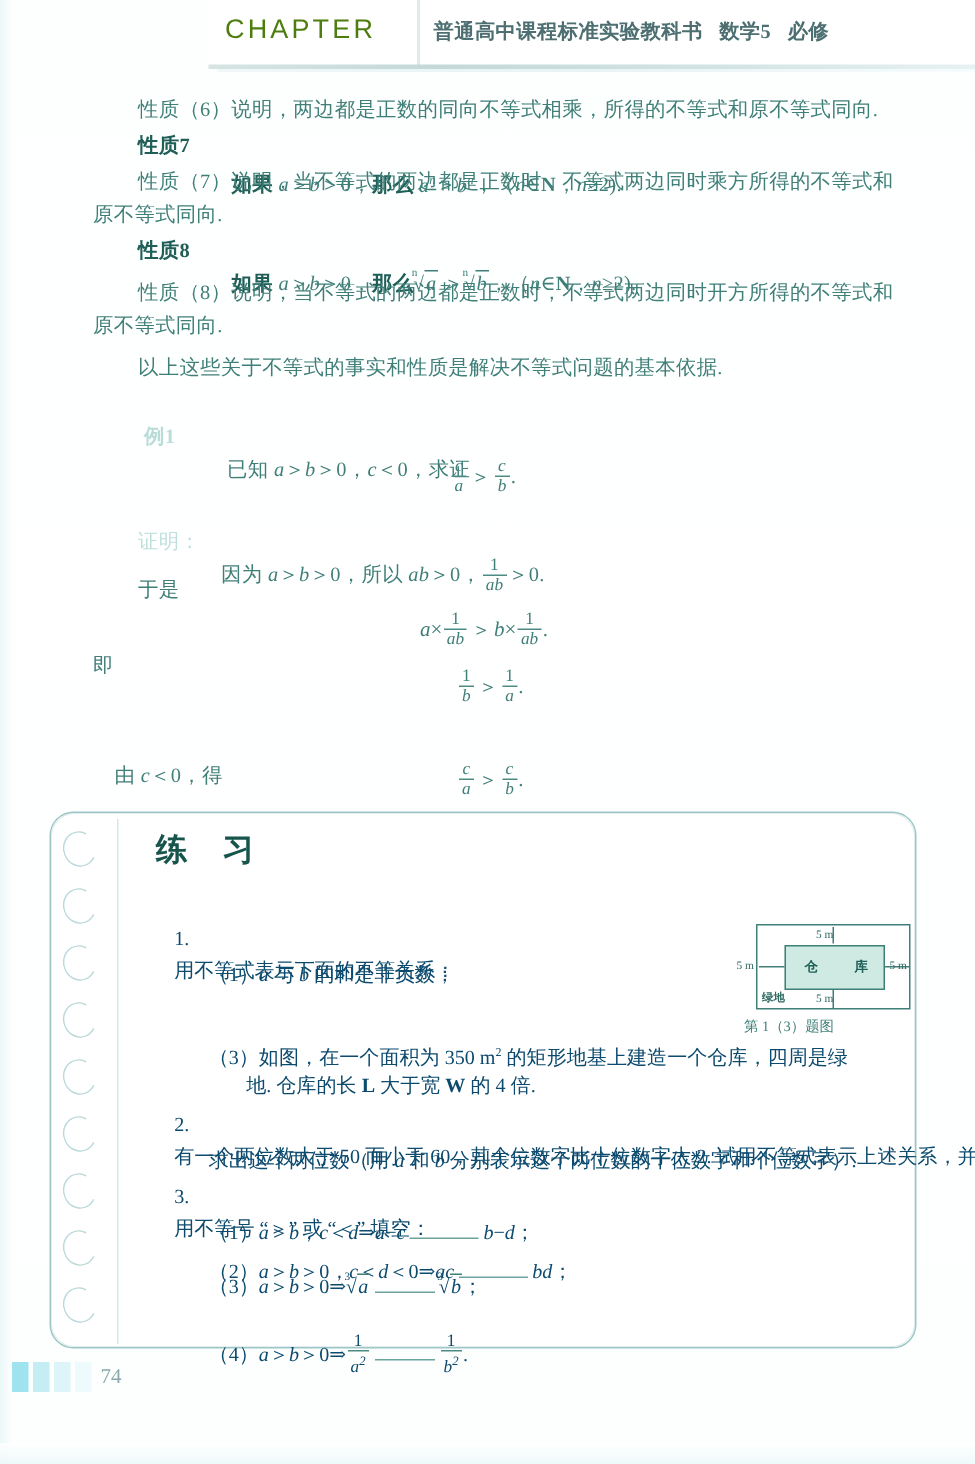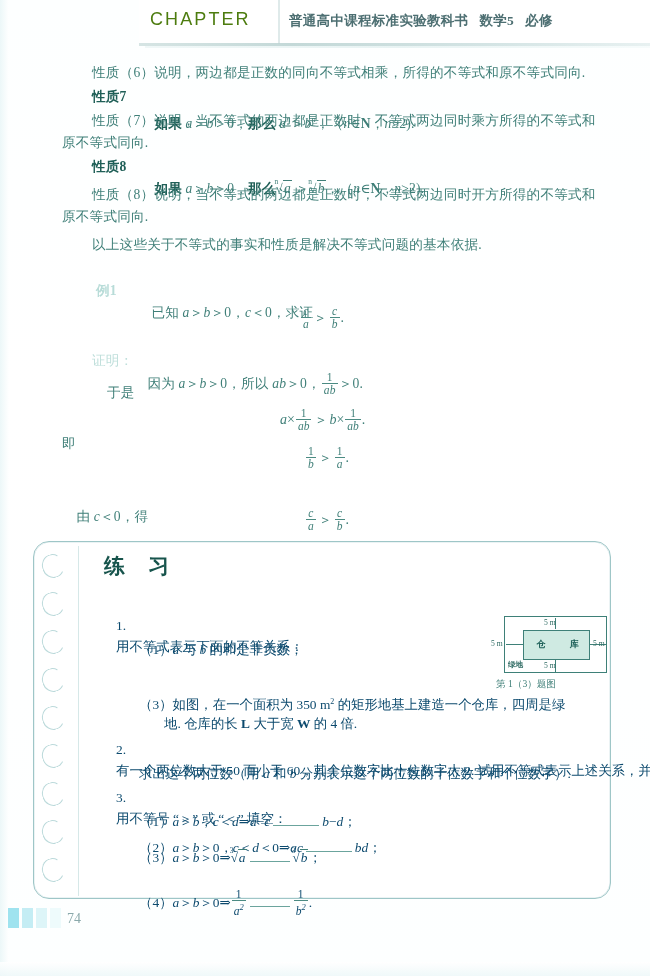--- a/index.html
+++ b/index.html
@@ -249,21 +249,21 @@
 
   <div class="formula" style="left:300px;top:306px;">
     <span class="frac"><span class="num mathit">c</span><span class="den mathit">a</span></span><span class="rel">＞</span><span class="frac"><span class="num mathit">c</span><span class="den mathit">b</span></span>.
   </div>
 
   <div class="txt" style="left:92px;top:350px;color:#bfdfdb;">证明：</div>
   <div class="txt" style="left:133px;top:350px;">
     因为 <span class="mathit">a</span>＞<span class="mathit">b</span>＞0，所以 <span class="mathit">ab</span>＞0，<span class="frac"><span class="num">1</span><span class="den mathit">ab</span></span>＞0.
   </div>
 
-  <div class="txt" style="left:92px;top:382px;margin-left:15px;">于是</div>
+  <div class="txt" style="left:92px;top:382px;">于是</div>
 
   <div class="formula" style="left:280px;top:408px;">
     <span class="mathit">a</span>×<span class="frac"><span class="num">1</span><span class="den mathit">ab</span></span><span class="rel">＞</span><span class="mathit">b</span>×<span class="frac"><span class="num">1</span><span class="den mathit">ab</span></span>.
   </div>
 
   <div class="txt" style="left:62px;top:433px;">即</div>
 
   <div class="formula" style="left:305px;top:446px;">
     <span class="frac"><span class="num">1</span><span class="den mathit">b</span></span><span class="rel">＞</span><span class="frac"><span class="num">1</span><span class="den mathit">a</span></span>.
   </div>

